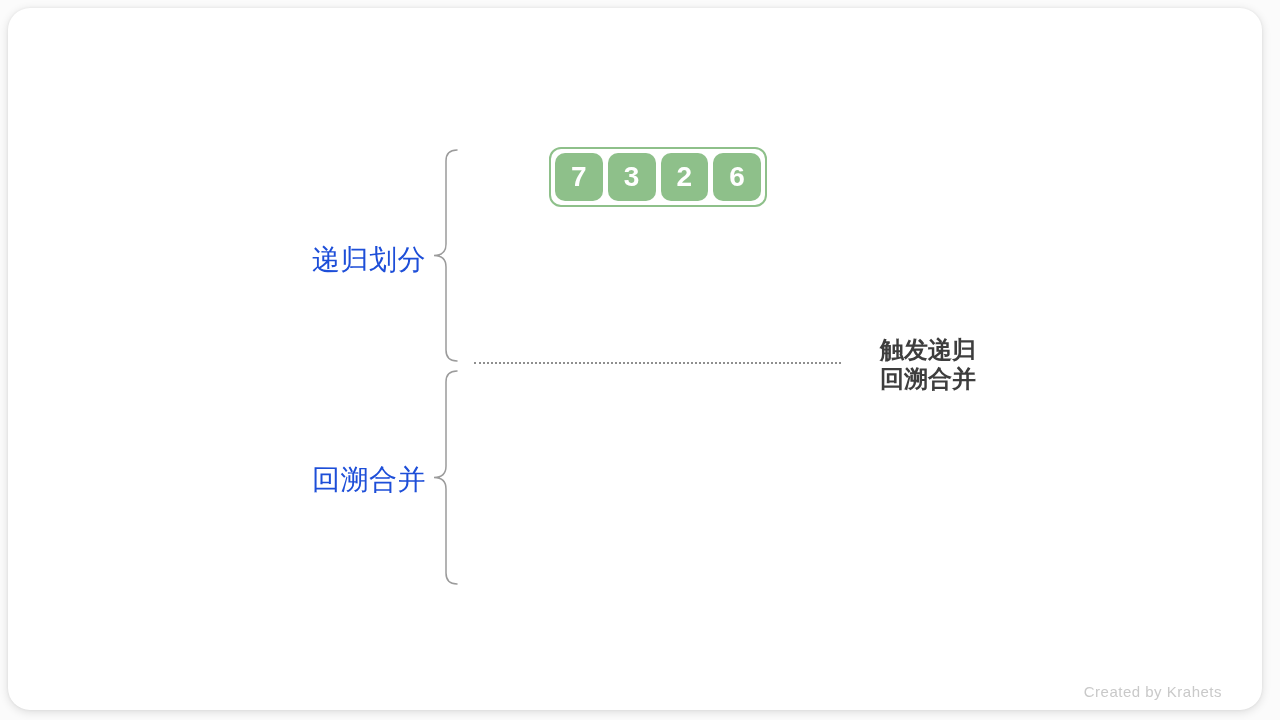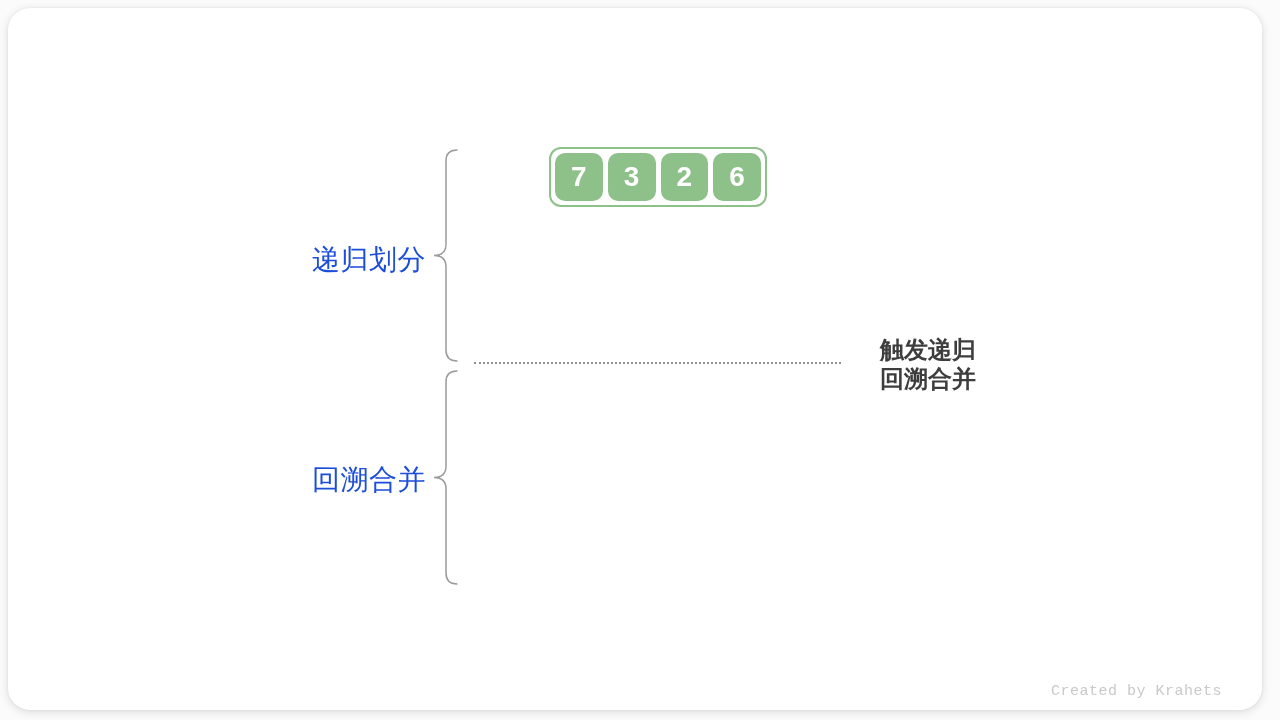--- a/index.html
+++ b/index.html
@@ -86,21 +86,21 @@
     font-weight: 700;
     color: #3d3d3d;
     line-height: 29px;
     white-space: nowrap;
     margin-left: 28px;
   }
   .watermark {
     position: absolute;
     right: 40px;
     top: 675px;
-    font-family: Liberation Mono, monospace;
+    font-family: Liberation Sans, sans-serif;
     font-size: 15px;
     color: #c9c9c9;
     letter-spacing: 0.5px;
   }
 </style>
 </head>
 <body>
 
 <div class="card">
 

